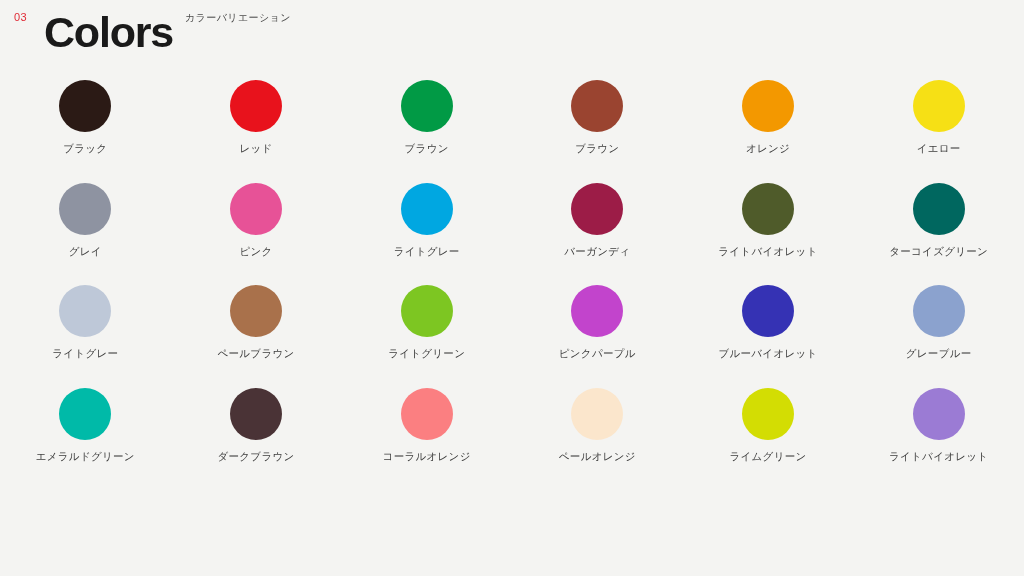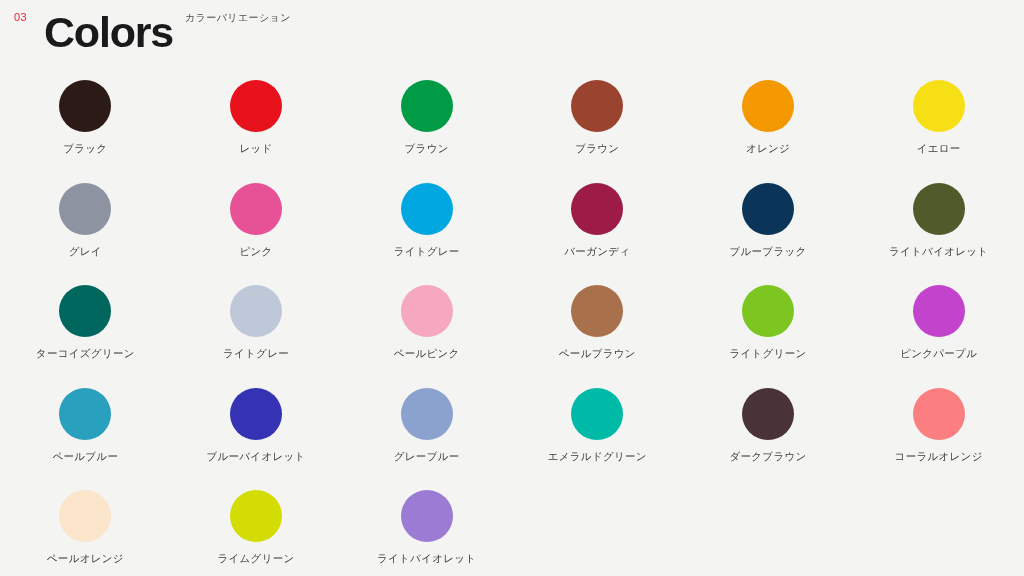--- a/index.html
+++ b/index.html
@@ -135,56 +135,44 @@
     </div>
     <div class="swatch">
       <div class="swatch-dot" style="background-color: rgb(0, 167, 225);"></div>
       <div class="swatch-label">ライトグレー</div>
     </div>
     <div class="swatch">
       <div class="swatch-dot" style="background-color: rgb(156, 28, 71);"></div>
       <div class="swatch-label">バーガンディ</div>
     </div>
     <div class="swatch">
-      <div class="swatch-dot" style="background-color: rgb(10, 53, 88);"></div>
-      <div class="swatch-label">ブルーブラック</div>
-    </div>
-    <div class="swatch">
       <div class="swatch-dot" style="background-color: rgb(79, 91, 42);"></div>
       <div class="swatch-label">ライトバイオレット</div>
     </div>
     <div class="swatch">
       <div class="swatch-dot" style="background-color: rgb(0, 103, 95);"></div>
       <div class="swatch-label">ターコイズグリーン</div>
     </div>
     <div class="swatch">
       <div class="swatch-dot" style="background-color: rgb(190, 200, 216);"></div>
       <div class="swatch-label">ライトグレー</div>
     </div>
     <div class="swatch">
-      <div class="swatch-dot" style="background-color: rgb(245, 168, 190);"></div>
-      <div class="swatch-label">ペールピンク</div>
-    </div>
-    <div class="swatch">
       <div class="swatch-dot" style="background-color: rgb(169, 113, 75);"></div>
       <div class="swatch-label">ペールブラウン</div>
     </div>
     <div class="swatch">
       <div class="swatch-dot" style="background-color: rgb(125, 198, 34);"></div>
       <div class="swatch-label">ライトグリーン</div>
     </div>
     <div class="swatch">
       <div class="swatch-dot" style="background-color: rgb(194, 68, 204);"></div>
       <div class="swatch-label">ピンクパープル</div>
     </div>
     <div class="swatch">
-      <div class="swatch-dot" style="background-color: rgb(41, 161, 190);"></div>
-      <div class="swatch-label">ペールブルー</div>
-    </div>
-    <div class="swatch">
       <div class="swatch-dot" style="background-color: rgb(53, 50, 180);"></div>
       <div class="swatch-label">ブルーバイオレット</div>
     </div>
     <div class="swatch">
       <div class="swatch-dot" style="background-color: rgb(139, 162, 206);"></div>
       <div class="swatch-label">グレーブルー</div>
     </div>
     <div class="swatch">
       <div class="swatch-dot" style="background-color: rgb(0, 186, 168);"></div>
       <div class="swatch-label">エメラルドグリーン</div>

